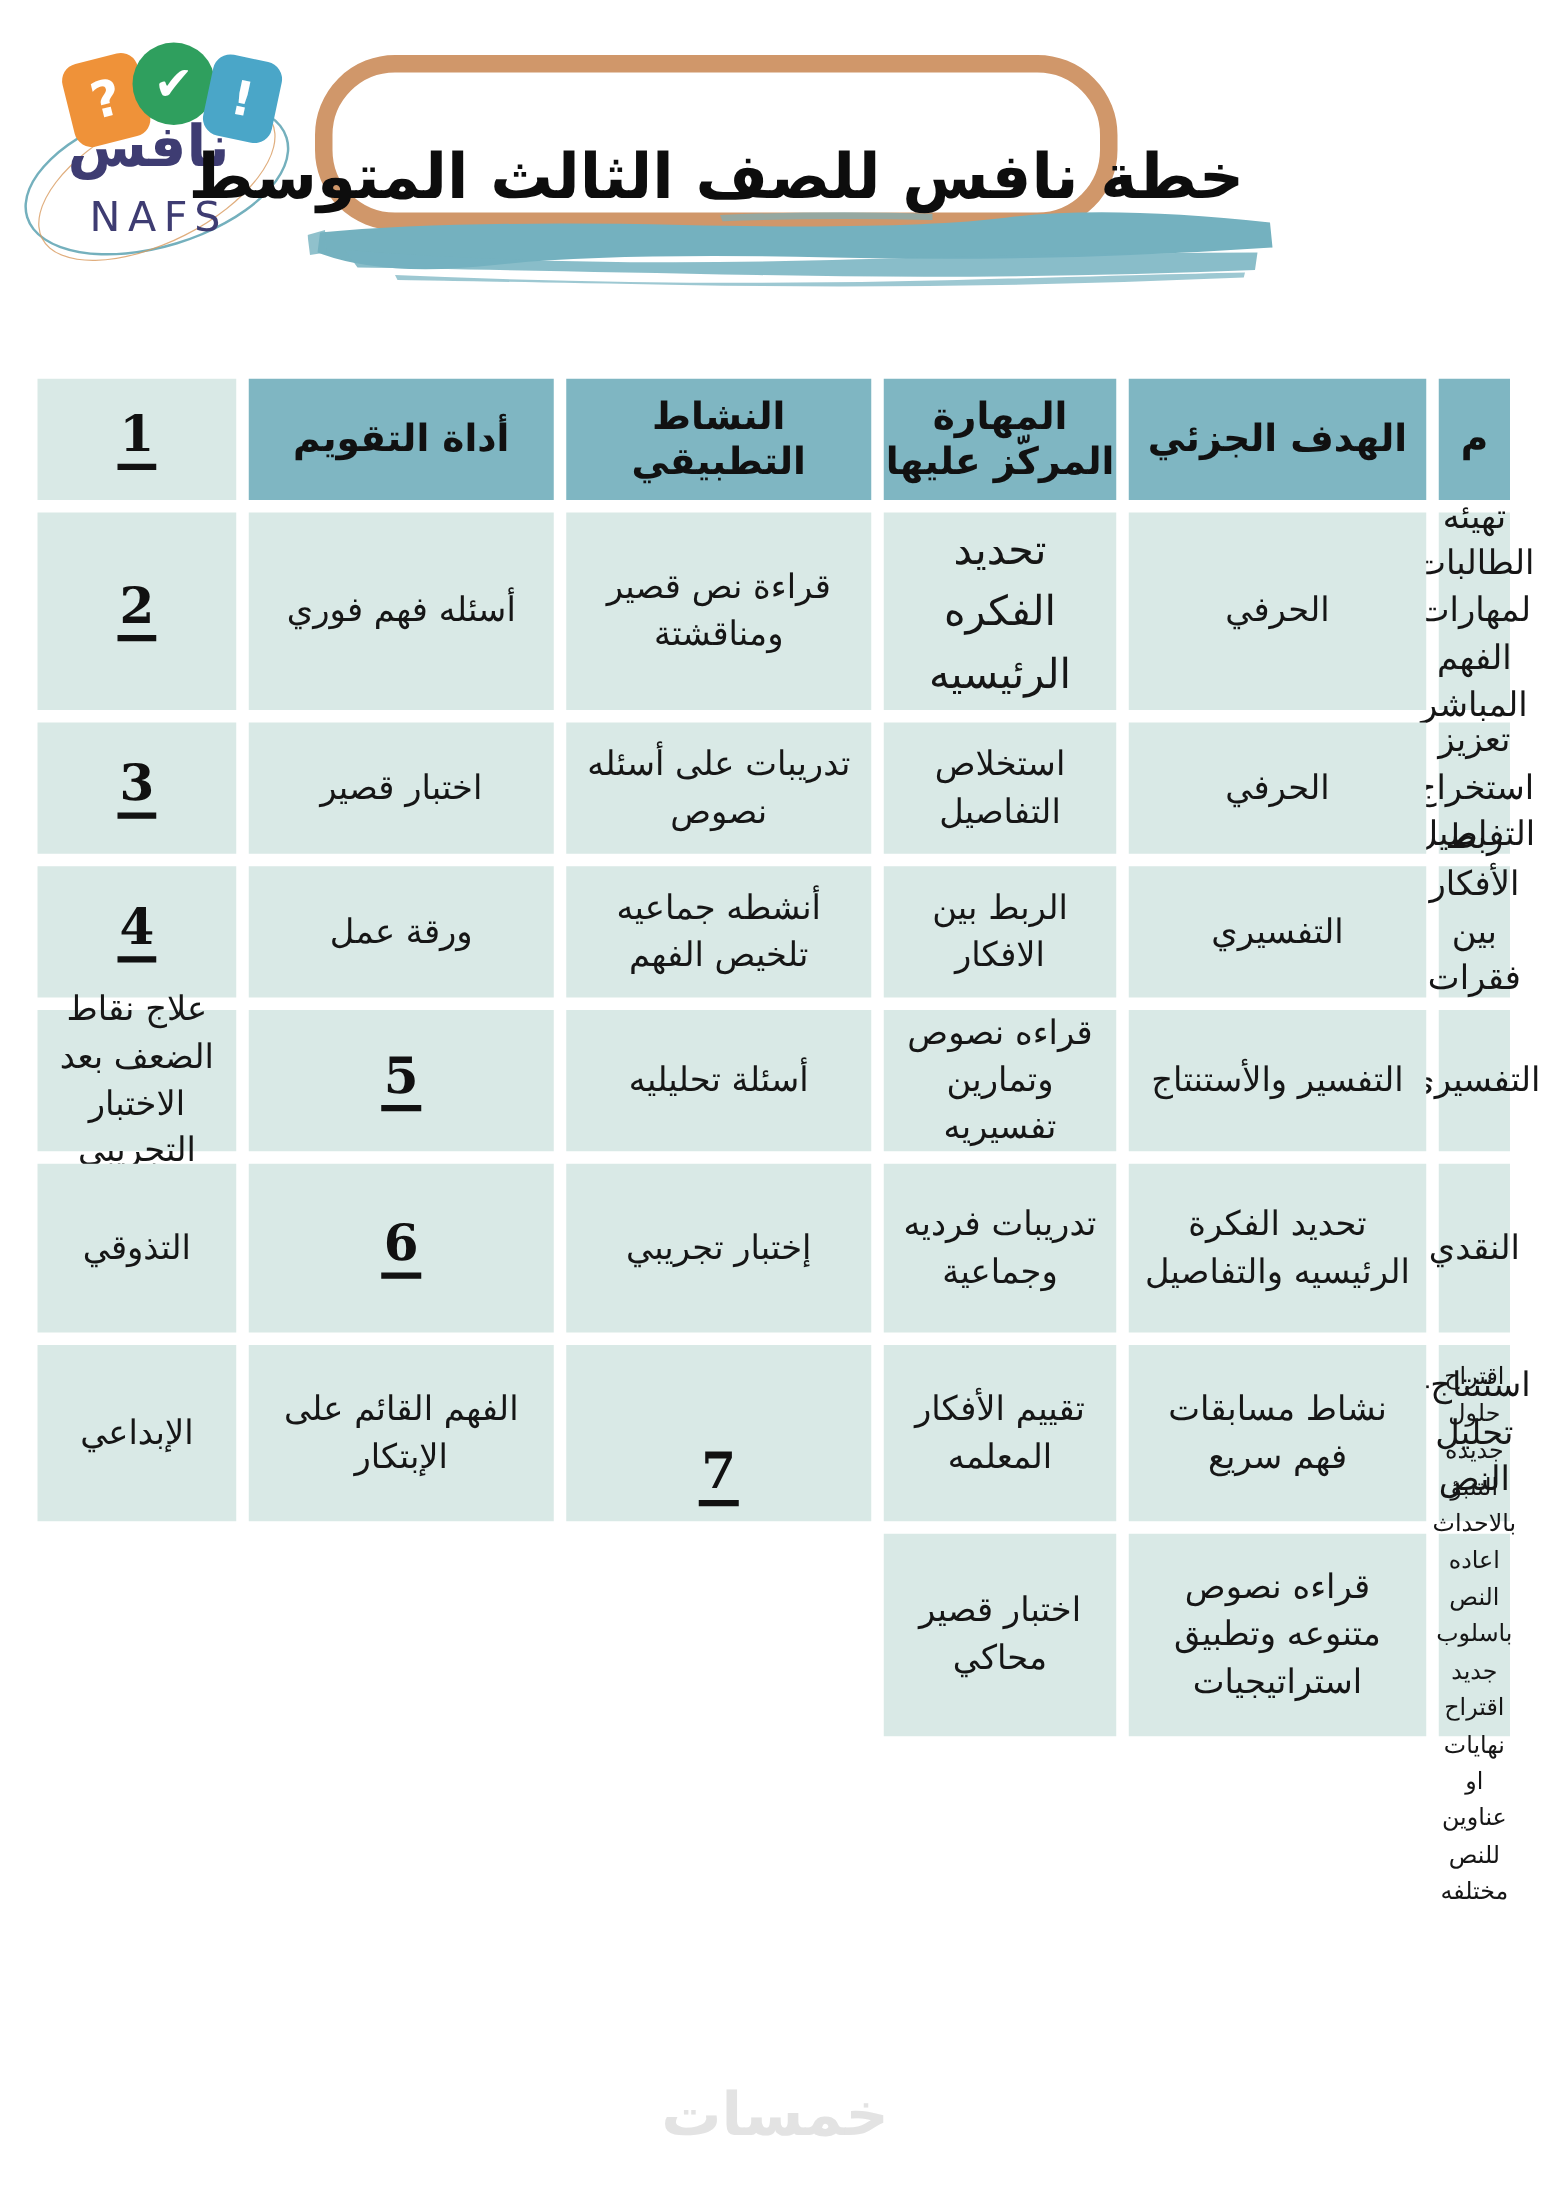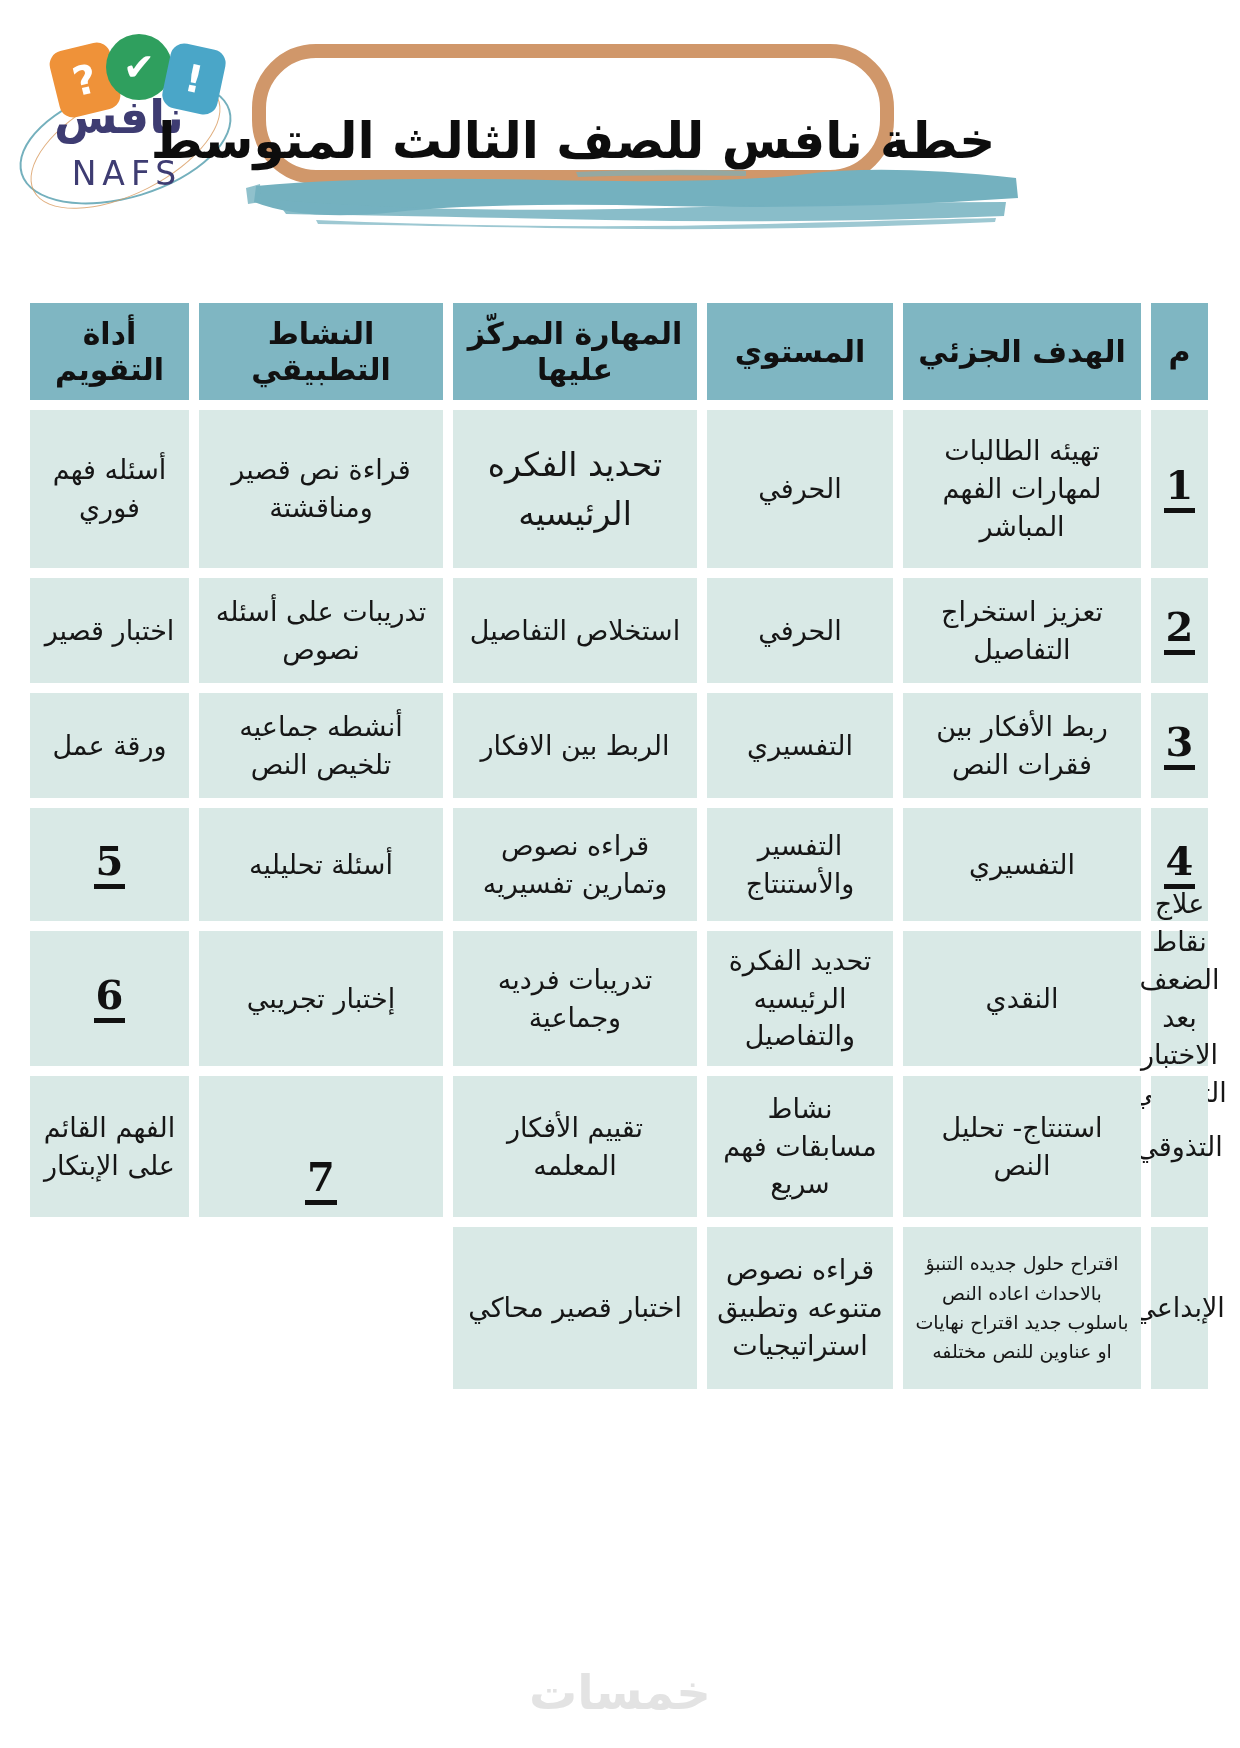--- a/index.html
+++ b/index.html
@@ -92,23 +92,20 @@
   </svg>
 
   <div class="grid">
 
     <div class="hcell">
         <span class="txt">م</span>
       </div>
     <div class="hcell">
         <span class="txt">الهدف الجزئي</span>
       </div>
-    <div class="hcell">
-        <span class="txt">المستوي</span>
-      </div>
     <div class="hcell h-skill">
         <span class="txt">المهارة المركّز عليها</span>
       </div>
     <div class="hcell h-activity">
         <span class="txt">النشاط التطبيقي</span>
       </div>
     <div class="hcell">
         <span class="txt">أداة التقويم</span>
       </div>
 
@@ -129,21 +126,21 @@
     <div class="cell">استخلاص التفاصيل</div>
     <div class="cell">تدريبات على أسئله نصوص</div>
     <div class="cell">اختبار قصير</div>
 
     <div class="numcell">
         <span class="num">3</span>
       </div>
     <div class="cell">ربط الأفكار بين فقرات النص</div>
     <div class="cell">التفسيري</div>
     <div class="cell">الربط بين الافكار</div>
-    <div class="cell">أنشطه جماعيه تلخيص النص</div>
+    <div class="cell">أنشطه جماعيه تلخيص الفهم</div>
     <div class="cell">ورقة عمل</div>
 
     <div class="numcell">
         <span class="num">4</span>
       </div>
     <div class="cell">التفسيري</div>
     <div class="cell">التفسير والأستنتاج</div>
     <div class="cell">قراءه نصوص وتمارين تفسيريه</div>
     <div class="cell">أسئلة تحليليه</div>
 

